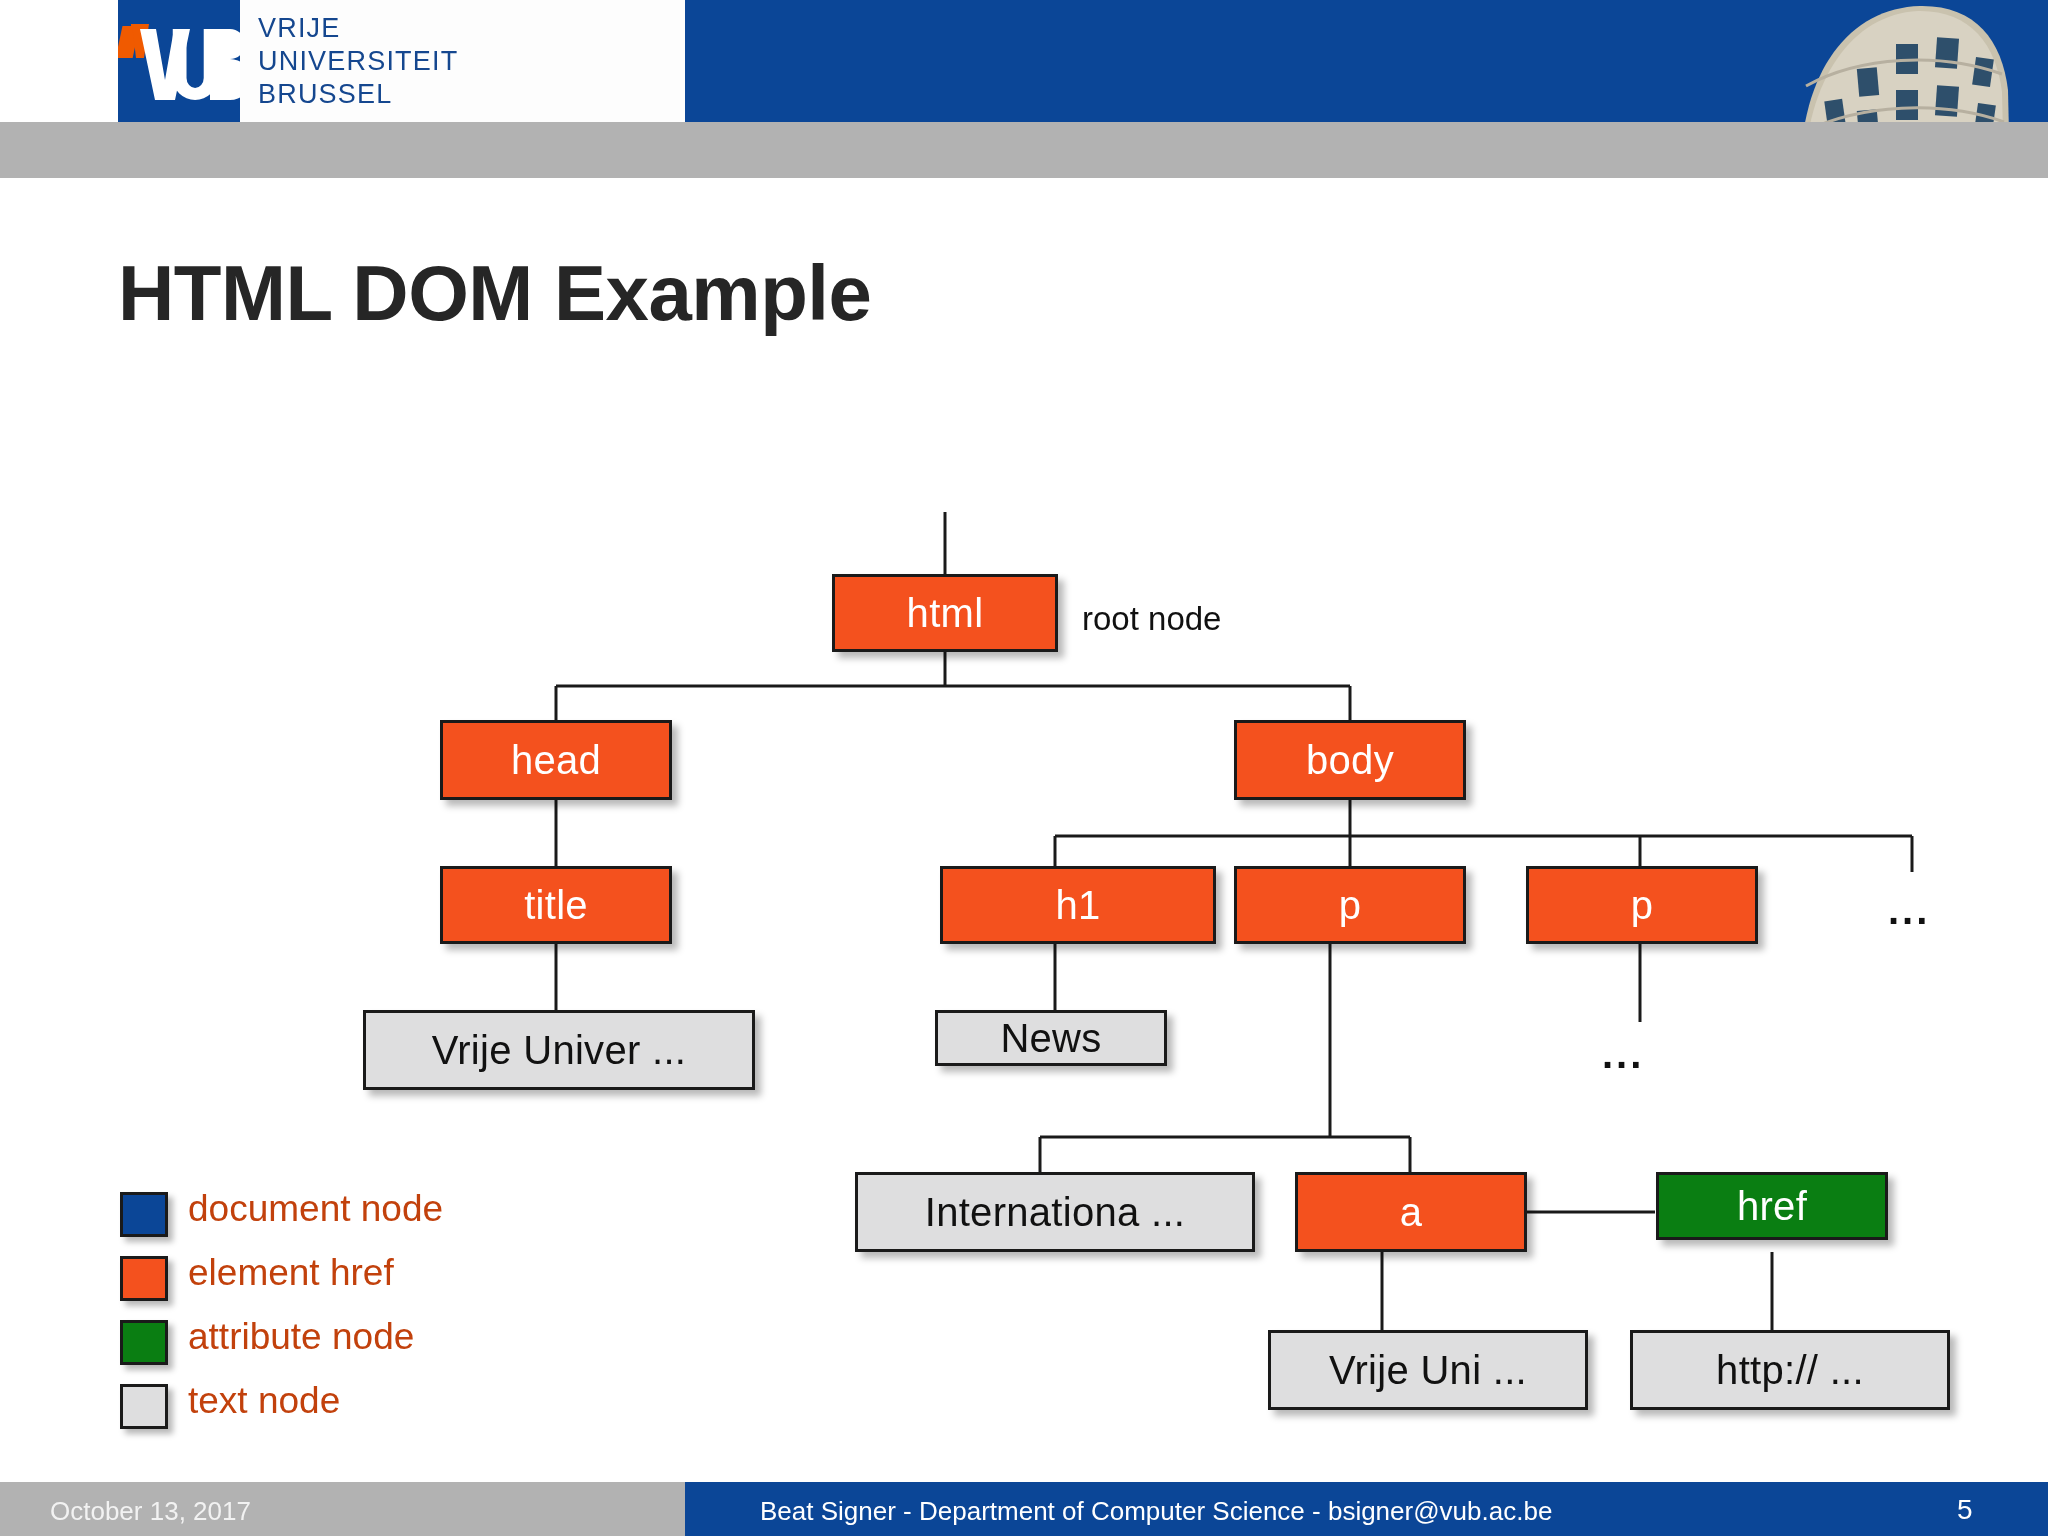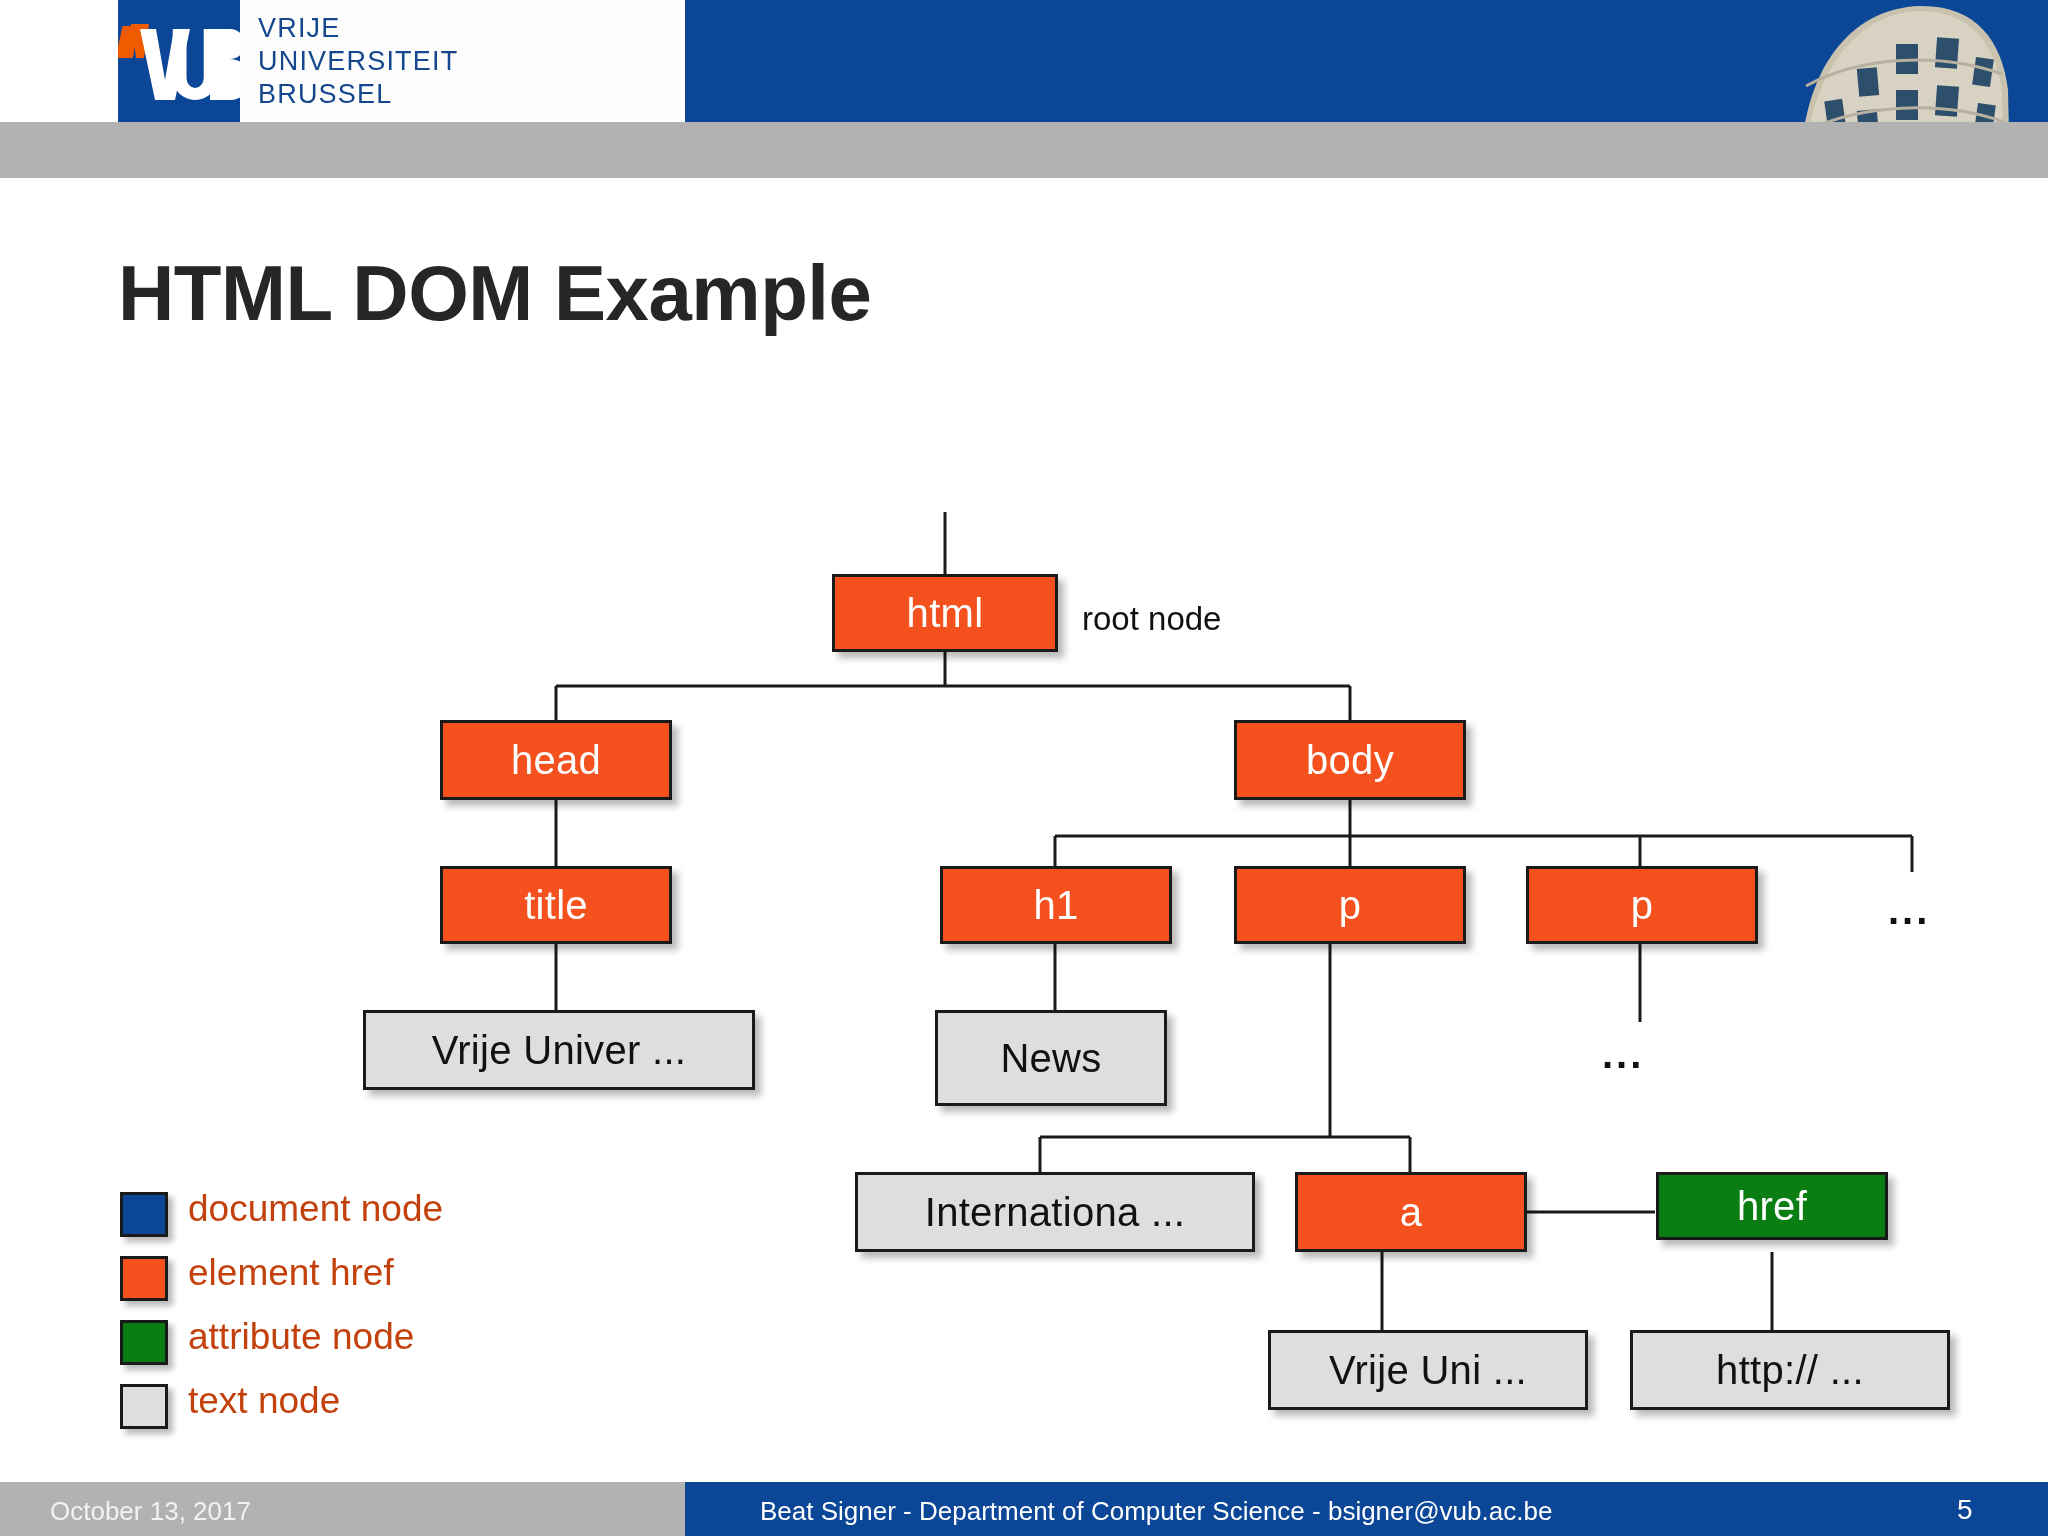--- a/index.html
+++ b/index.html
@@ -183,31 +183,31 @@
     <div class="node elem" style="left:832px;top:574px;width:226px;height:78px;">html</div>
 
     <div class="annot" style="left:1082px;top:600px;">root node</div>
 
     <div class="node elem" style="left:440px;top:720px;width:232px;height:80px;">head</div>
 
     <div class="node elem" style="left:1234px;top:720px;width:232px;height:80px;">body</div>
 
     <div class="node elem" style="left:440px;top:866px;width:232px;height:78px;">title</div>
 
-    <div class="node elem" style="left:940px;top:866px;width:232px;height:78px;">h1</div>
+    <div class="node elem" style="left:940px;top:866px;width:276px;height:78px;">h1</div>
 
     <div class="node elem" style="left:1234px;top:866px;width:232px;height:78px;">p</div>
 
     <div class="node elem" style="left:1526px;top:866px;width:232px;height:78px;">p</div>
 
     <div class="ellipsis" style="left:1888px;top:888px;">...</div>
 
     <div class="node text" style="left:363px;top:1010px;width:392px;height:80px;">Vrije Univer ...</div>
 
-    <div class="node text" style="left:935px;top:1010px;width:232px;height:96px;">News</div>
+    <div class="node text" style="left:935px;top:1010px;width:232px;height:56px;">News</div>
 
     <div class="ellipsis" style="left:1602px;top:1032px;">...</div>
 
     <div class="node text" style="left:855px;top:1172px;width:400px;height:80px;">Internationa ...</div>
 
     <div class="node elem" style="left:1295px;top:1172px;width:232px;height:80px;">a</div>
 
     <div class="node attr" style="left:1656px;top:1172px;width:232px;height:68px;">href</div>
 
     <div class="node text" style="left:1268px;top:1330px;width:320px;height:80px;">Vrije Uni ...</div>

